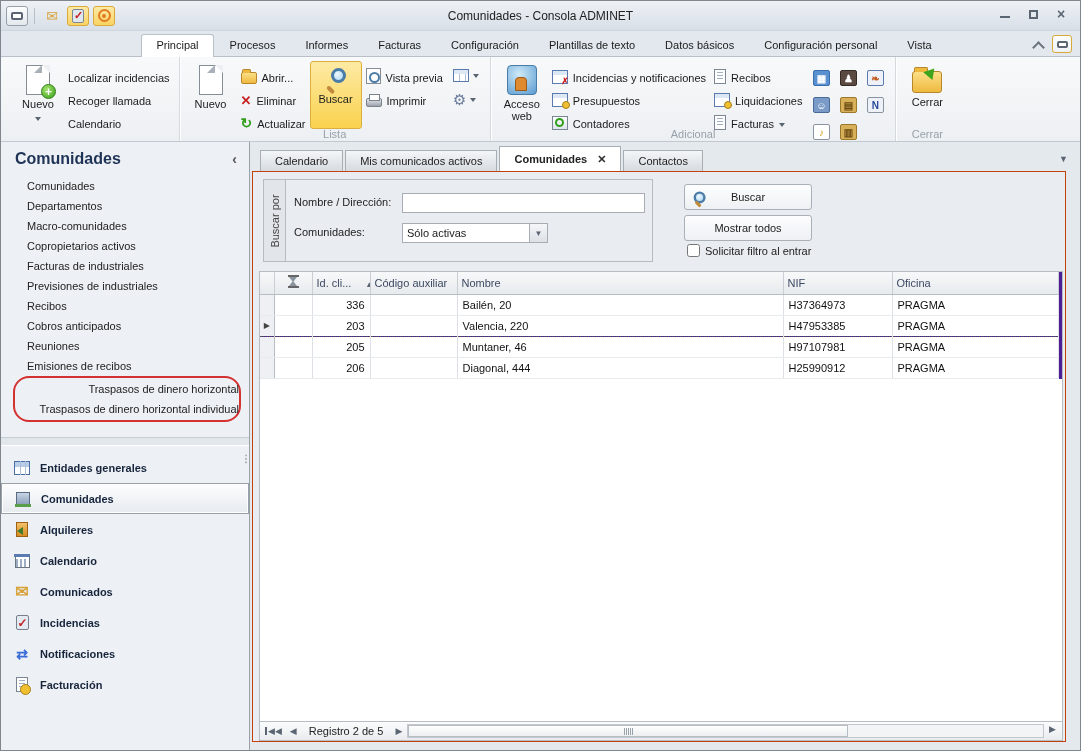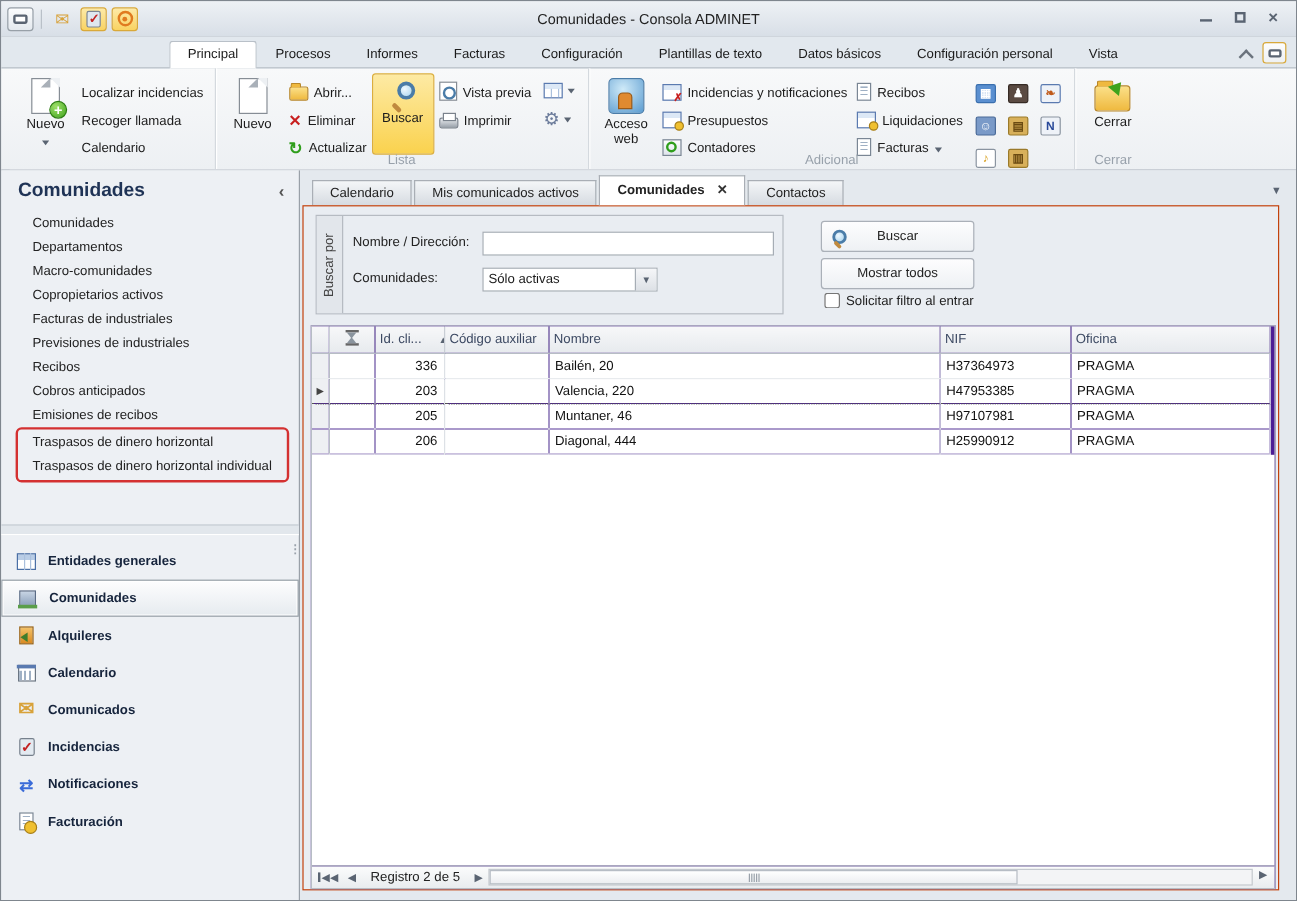--- a/index.html
+++ b/index.html
@@ -86,21 +86,21 @@
   .icon-closefolder::before{content:"";position:absolute;top:-5px;left:1px;width:12px;height:4px;background:#efb93f;border:1px solid #b8872a;border-bottom:none;border-radius:2px 2px 0 0;}
   .icon-closefolder::after{content:"";position:absolute;right:2px;top:-10px;width:0;height:0;border:6px solid transparent;border-bottom:10px solid #3fa31c;transform:rotate(40deg);}
   
   .content{display:flex;height:609px;}
   .sidebar{width:249px;background:#edf0f4;border-right:1px solid #99a0a8;display:flex;flex-direction:column;flex:none;}
   .side-head{height:34px;display:flex;align-items:center;justify-content:space-between;padding:0 12px 0 14px;}
   .side-title{font-size:16px;font-weight:bold;color:#1f3356;}
   .collapse{color:#555;font-size:14px;font-weight:bold;}
   .side-list{height:261px;position:relative;}
   .side-item{height:20px;line-height:20px;padding-left:26px;color:#222;white-space:nowrap;}
-  .redbox{border:2px solid #d43131;border-radius:5px;margin:0 8px 0 12px;padding:1px 0;}
+  .redbox{border:2px solid #d43131;border-radius:16px;margin:0 8px 0 12px;padding:1px 0;text-align:right;}
   .redbox .side-item{padding-left:12px;}
   .side-div{height:9px;border-top:1px solid #c6ccd3;border-bottom:1px solid #fff;background:#e2e7ec;}
   .sections{flex:1;padding-top:6px;}
   .sec{height:31px;display:flex;align-items:center;gap:9px;padding-left:12px;font-weight:bold;color:#16243c;position:relative;}
   .sec.selected{background:linear-gradient(#fdfdfe,#e6ebef);border:1px solid #98a0a8;box-shadow:inset 0 0 0 1px #fff;}
   .grip{position:absolute;right:4px;top:4px;color:#9aa2ab;font-size:10px;letter-spacing:1px;line-height:5px;width:4px;}
   .sicon{width:18px;height:16px;flex:none;position:relative;display:flex;align-items:center;justify-content:center;}
   .si-table{border:1px solid #4a6fa5;background:linear-gradient(#b9cde6 0 5px,#fff 5px);width:16px;height:14px;}
   .si-table::before{content:"";position:absolute;left:7px;top:1px;bottom:1px;width:4px;border-left:1px solid #aac0dd;border-right:1px solid #aac0dd;}
   .si-build{width:14px;height:13px;background:linear-gradient(#c7d4e4,#8fa3bd);border:1px solid #5a6b85;position:relative;}
@@ -379,20 +379,21 @@
       </div>
       <div class="side-list">
         <div class="side-item">Comunidades</div>
         <div class="side-item">Departamentos</div>
         <div class="side-item">Macro-comunidades</div>
         <div class="side-item">Copropietarios activos</div>
         <div class="side-item">Facturas de industriales</div>
         <div class="side-item">Previsiones de industriales</div>
         <div class="side-item">Recibos</div>
         <div class="side-item">Cobros anticipados</div>
+        <div class="side-item">Reuniones</div>
         <div class="side-item">Emisiones de recibos</div>
         <div class="redbox">
           <div class="side-item">Traspasos de dinero horizontal</div>
           <div class="side-item">Traspasos de dinero horizontal individual</div>
         </div>
       </div>
       <div class="side-div"></div>
       <div class="sections">
         <div class="sec">
           <span class="sicon">

